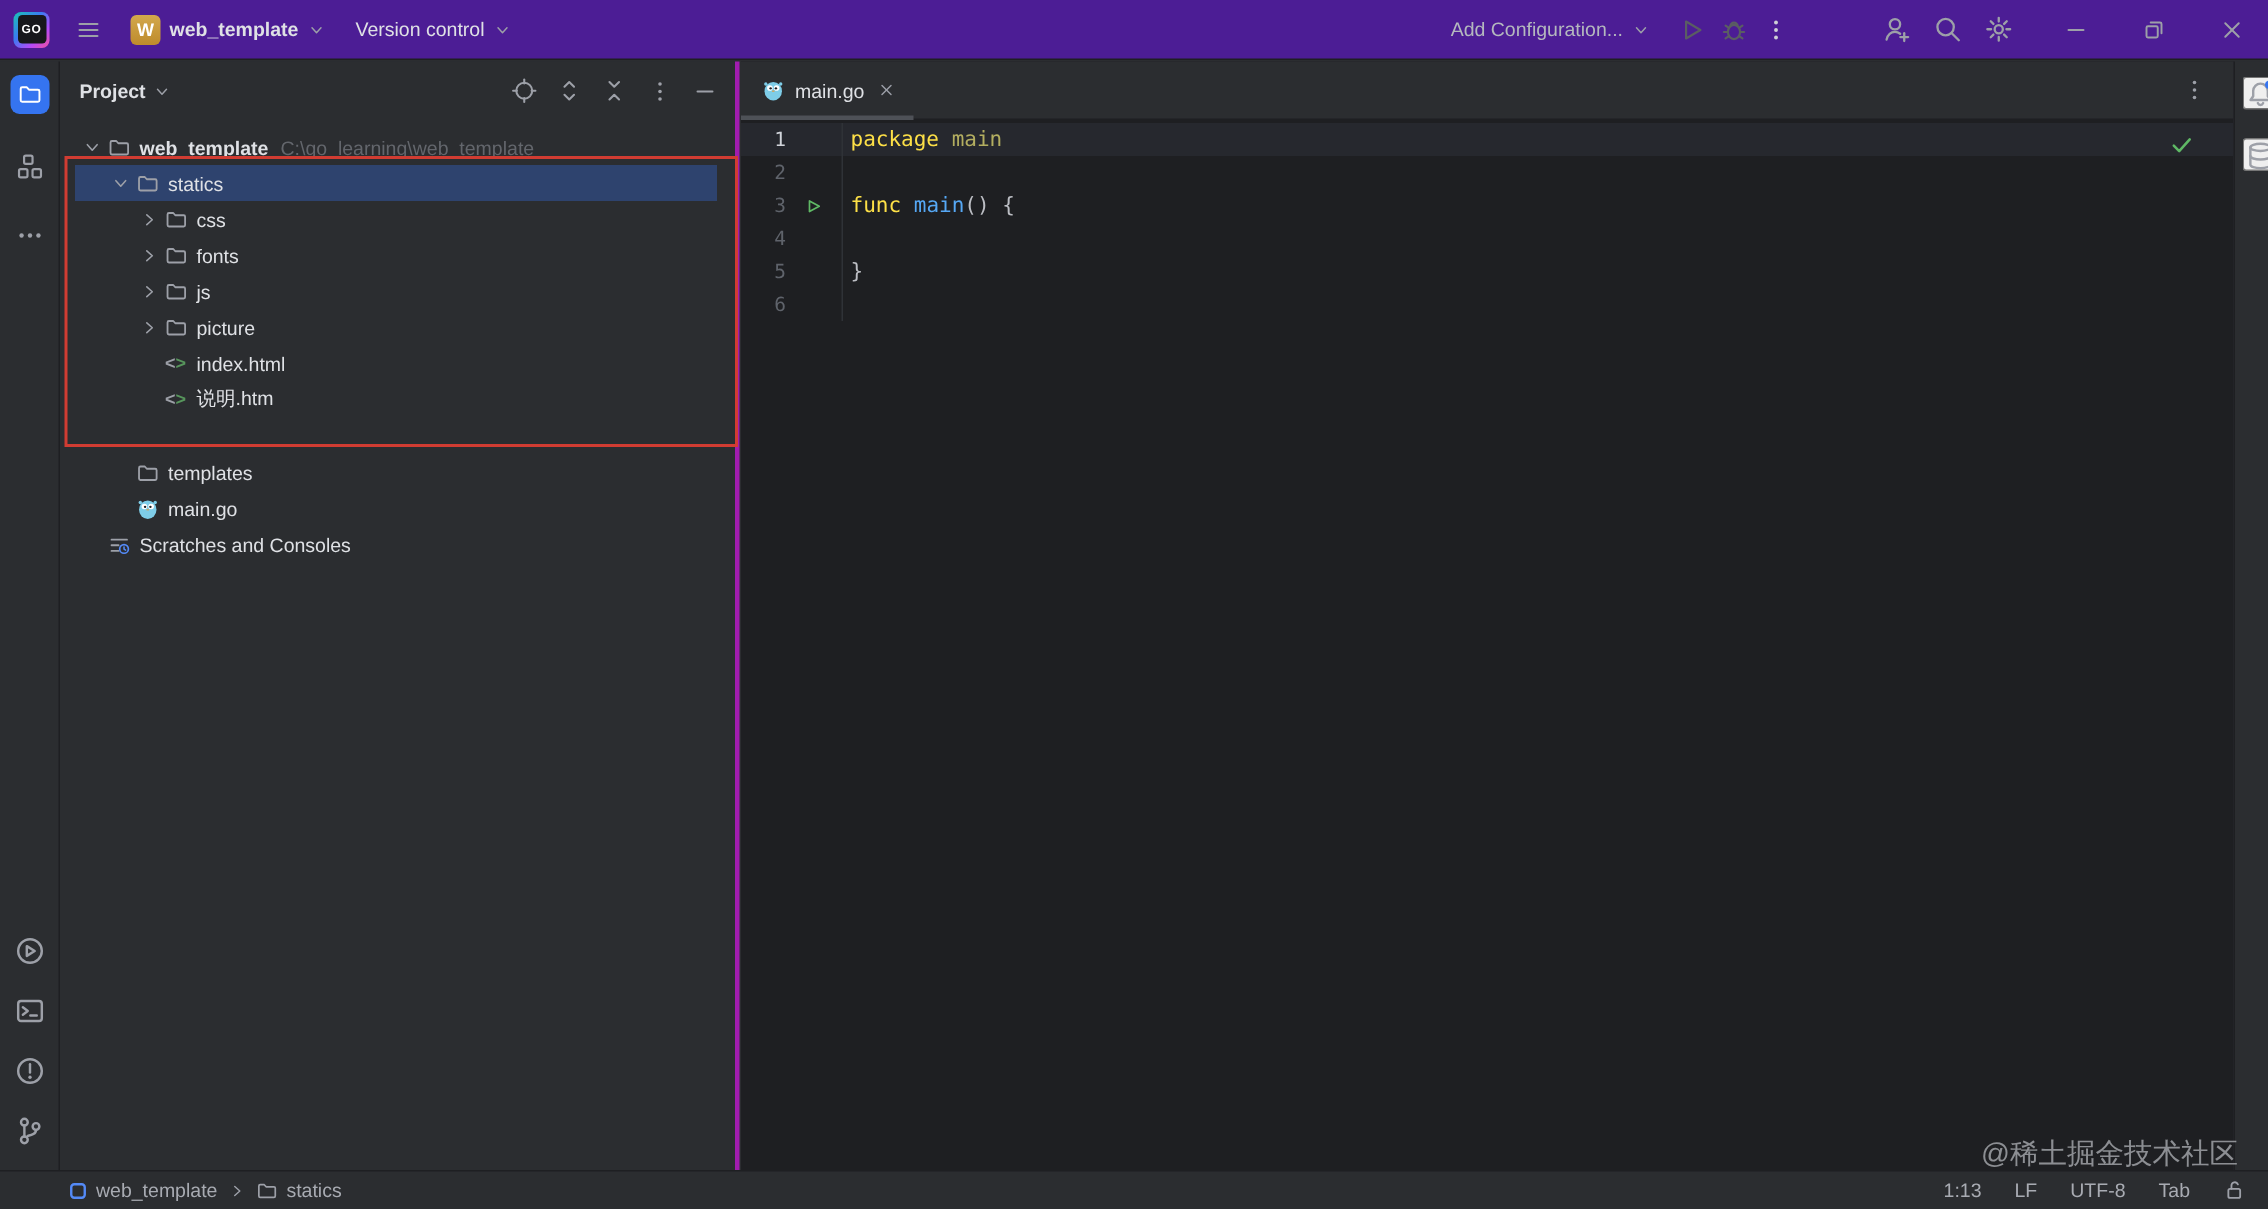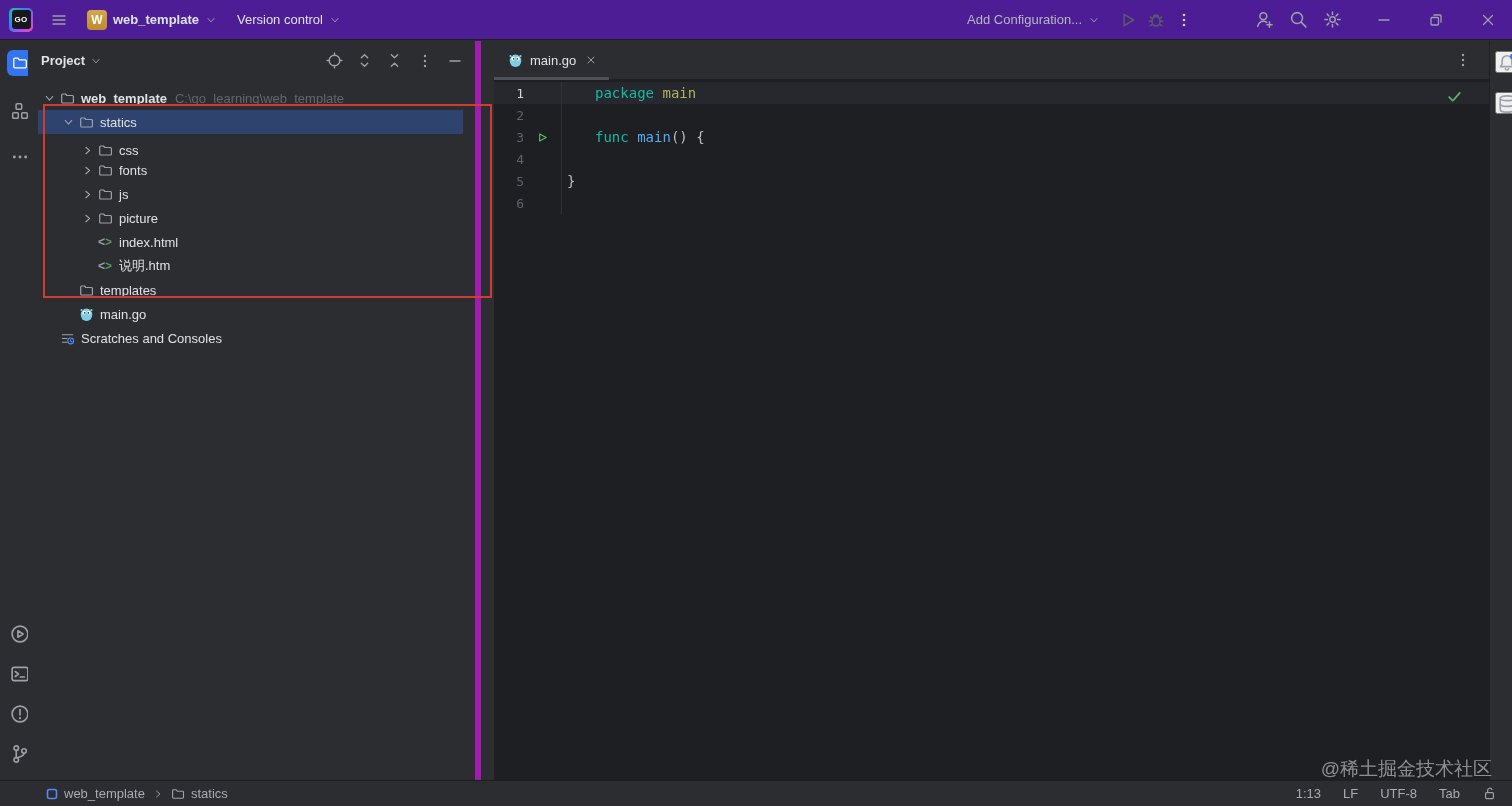--- a/index.html
+++ b/index.html
@@ -25,21 +25,21 @@
   .tb-ico { width:28px; height:28px; display:flex; align-items:center; justify-content:center; background:transparent; border:none; cursor:pointer; border-radius:4px; }
   .gap-lg { margin-left:52px; } .gap-md { margin-left:24px; } .gap-sm { margin-left:6px; }
 
   
   .lstrip { position:absolute; left:0; top:41px; width:40px; height:739px; background:#2B2D30; border-right:1px solid #1E1F22; display:flex; flex-direction:column; align-items:center; }
   .strip-btn { width:32px; height:32px; display:flex; align-items:center; justify-content:center; background:transparent; border:none; cursor:pointer; border-radius:6px; }
   .active-tool { width:26px; height:26px; background:#3574F0; border-radius:6px; display:flex; align-items:center; justify-content:center; }
   .spacer { flex:1; }
 
   
-  .ppanel { position:absolute; left:28px; top:41px; width:453px; height:739px; background:#2B2D30; border-right:6px solid #a21caf; overflow:hidden; }
+  .ppanel { position:absolute; left:40px; top:41px; width:453px; height:739px; background:#2B2D30; border-right:3px solid #a21caf; overflow:hidden; }
   .phead { height:39px; display:flex; align-items:center; padding:0 10px 0 13px; }
   .ptitle { display:flex; align-items:center; gap:5px; font-weight:700; cursor:pointer; }
   .phead-icons { margin-left:auto; display:flex; align-items:center; gap:9px; }
   .ph-ico { width:21px; height:21px; display:flex; align-items:center; justify-content:center; background:transparent; border:none; cursor:pointer; border-radius:4px; }
   .tree { padding:6px 12px 0 10px; }
   .trow { height:24px; display:flex; align-items:center; white-space:nowrap; cursor:pointer; }
   .trow.selected { background:#2E436E; }
   .tw { width:17px; height:16px; display:flex; align-items:center; justify-content:center; flex:none; }
   .tic { width:18px; height:16px; display:flex; align-items:center; justify-content:center; flex:none; }
   .tlbl { margin-left:5px; color:#DFE1E5; }
@@ -59,21 +59,21 @@
   .tab-close { width:16px; height:16px; display:flex; align-items:center; justify-content:center; border:none; background:transparent; cursor:pointer; border-radius:3px; }
   .tab-kebab { margin-left:auto; margin-right:16px; }
   .inspect { position:absolute; top:47px; right:26px; }
   .ebody { padding-top:2px; font-family:"DejaVu Sans Mono","Liberation Mono",monospace; font-size:14px; }
   .cline { height:22px; display:flex; align-items:center; }
   .cline.current { background:#26282E; }
   .gnum { width:30px; text-align:right; color:#5F636B; font-size:13px; flex:none; }
   .grun { width:38px; height:22px; display:flex; align-items:center; justify-content:center; flex:none; border-right:1px solid #2F3237; }
   .ctext { padding-left:5px; white-space:pre; }
   .cline.current .gnum { color:#D1D4DA; }
-  .kw { color:#14b8a6;margin-left:28px; } .pkg { color:#B3AE60; } .fn { color:#56A8F5; } .plain { color:#BCBEC4; }
+  .kw { color:#fde047; } .pkg { color:#B3AE60; } .fn { color:#56A8F5; } .plain { color:#BCBEC4; }
 
   
   .rstrip { position:absolute; right:0; top:41px; width:23px; height:739px; background:#2B2D30; border-left:1px solid #1E1F22; overflow:hidden; }
   .rs-ico { position:absolute; left:5px; width:22px; height:22px; cursor:pointer; }
 
   
   .statusbar { position:absolute; left:0; bottom:0; width:1512px; height:26px; background:#2B2D30; border-top:1px solid #1E1F22; display:flex; align-items:center; color:#A8ABB2; }
   .crumbs { display:flex; align-items:center; gap:7px; padding-left:46px; }
   .crumb { display:flex; align-items:center; gap:6px; cursor:pointer; }
   .sb-right { margin-left:auto; display:flex; align-items:center; gap:22px; padding-right:15px; }
@@ -340,89 +340,89 @@
               <polyline class="st" points="4,5.5 8,10 12,5.5"></polyline>
             </svg>
           </span>
           <span class="tic">
             <svg width="15" height="15" viewBox="0 0 16 16">
               <path class="st" d="M1.8 4.2c0-.6.5-1 1-1h3.1l1.4 1.6h6c.6 0 1 .4 1 1v6c0 .6-.4 1-1 1h-10.5c-.5 0-1-.4-1-1z"></path>
             </svg>
           </span>
           <span class="tlbl">statics</span>
         </div>
-        <div class="trow" style="padding-left: 41px; align-items: flex-end;">
-          <span class="tw">
-            <svg width="13" height="13" viewBox="0 0 16 16">
-              <polyline class="st" points="6,4 10.5,8 6,12"></polyline>
-            </svg>
-          </span>
-          <span class="tic">
-            <svg width="15" height="15" viewBox="0 0 16 16">
-              <path class="st" d="M1.8 4.2c0-.6.5-1 1-1h3.1l1.4 1.6h6c.6 0 1 .4 1 1v6c0 .6-.4 1-1 1h-10.5c-.5 0-1-.4-1-1z"></path>
-            </svg>
-          </span>
-          <span class="tlbl">css</span>
-        </div>
         <div class="trow" style="padding-left: 41px;">
           <span class="tw">
             <svg width="13" height="13" viewBox="0 0 16 16">
               <polyline class="st" points="6,4 10.5,8 6,12"></polyline>
             </svg>
           </span>
           <span class="tic">
             <svg width="15" height="15" viewBox="0 0 16 16">
               <path class="st" d="M1.8 4.2c0-.6.5-1 1-1h3.1l1.4 1.6h6c.6 0 1 .4 1 1v6c0 .6-.4 1-1 1h-10.5c-.5 0-1-.4-1-1z"></path>
             </svg>
           </span>
-          <span class="tlbl">fonts</span>
+          <span class="tlbl">css</span>
         </div>
         <div class="trow" style="padding-left: 41px;">
           <span class="tw">
             <svg width="13" height="13" viewBox="0 0 16 16">
               <polyline class="st" points="6,4 10.5,8 6,12"></polyline>
             </svg>
           </span>
           <span class="tic">
             <svg width="15" height="15" viewBox="0 0 16 16">
               <path class="st" d="M1.8 4.2c0-.6.5-1 1-1h3.1l1.4 1.6h6c.6 0 1 .4 1 1v6c0 .6-.4 1-1 1h-10.5c-.5 0-1-.4-1-1z"></path>
             </svg>
           </span>
-          <span class="tlbl">js</span>
+          <span class="tlbl">fonts</span>
         </div>
         <div class="trow" style="padding-left: 41px;">
           <span class="tw">
             <svg width="13" height="13" viewBox="0 0 16 16">
               <polyline class="st" points="6,4 10.5,8 6,12"></polyline>
             </svg>
           </span>
           <span class="tic">
             <svg width="15" height="15" viewBox="0 0 16 16">
               <path class="st" d="M1.8 4.2c0-.6.5-1 1-1h3.1l1.4 1.6h6c.6 0 1 .4 1 1v6c0 .6-.4 1-1 1h-10.5c-.5 0-1-.4-1-1z"></path>
             </svg>
           </span>
+          <span class="tlbl">js</span>
+        </div>
+        <div class="trow" style="padding-left: 41px;">
+          <span class="tw">
+            <svg width="13" height="13" viewBox="0 0 16 16">
+              <polyline class="st" points="6,4 10.5,8 6,12"></polyline>
+            </svg>
+          </span>
+          <span class="tic">
+            <svg width="15" height="15" viewBox="0 0 16 16">
+              <path class="st" d="M1.8 4.2c0-.6.5-1 1-1h3.1l1.4 1.6h6c.6 0 1 .4 1 1v6c0 .6-.4 1-1 1h-10.5c-.5 0-1-.4-1-1z"></path>
+            </svg>
+          </span>
           <span class="tlbl">picture</span>
         </div>
         <div class="trow" style="padding-left: 41px;">
           <span class="tw"></span>
           <span class="tic">
             <span class="ab-l">&lt;</span>
             <span class="ab-r">&gt;</span>
           </span>
           <span class="tlbl">index.html</span>
         </div>
         <div class="trow" style="padding-left: 41px;">
           <span class="tw"></span>
           <span class="tic">
             <span class="ab-l">&lt;</span>
             <span class="ab-r">&gt;</span>
           </span>
           <span class="tlbl">说明.htm</span>
         </div>
-        <div class="trow" style="padding-left: 22px;">
+        <div class="trow" style="padding-left: 22px; margin-top: 25px;">
           <span class="tw"></span>
           <span class="tic">
             <svg width="15" height="15" viewBox="0 0 16 16">
               <path class="st" d="M1.8 4.2c0-.6.5-1 1-1h3.1l1.4 1.6h6c.6 0 1 .4 1 1v6c0 .6-.4 1-1 1h-10.5c-.5 0-1-.4-1-1z"></path>
             </svg>
           </span>
           <span class="tlbl">templates</span>
         </div>
         <div class="trow" style="padding-left: 22px;">
           <span class="tw"></span>

